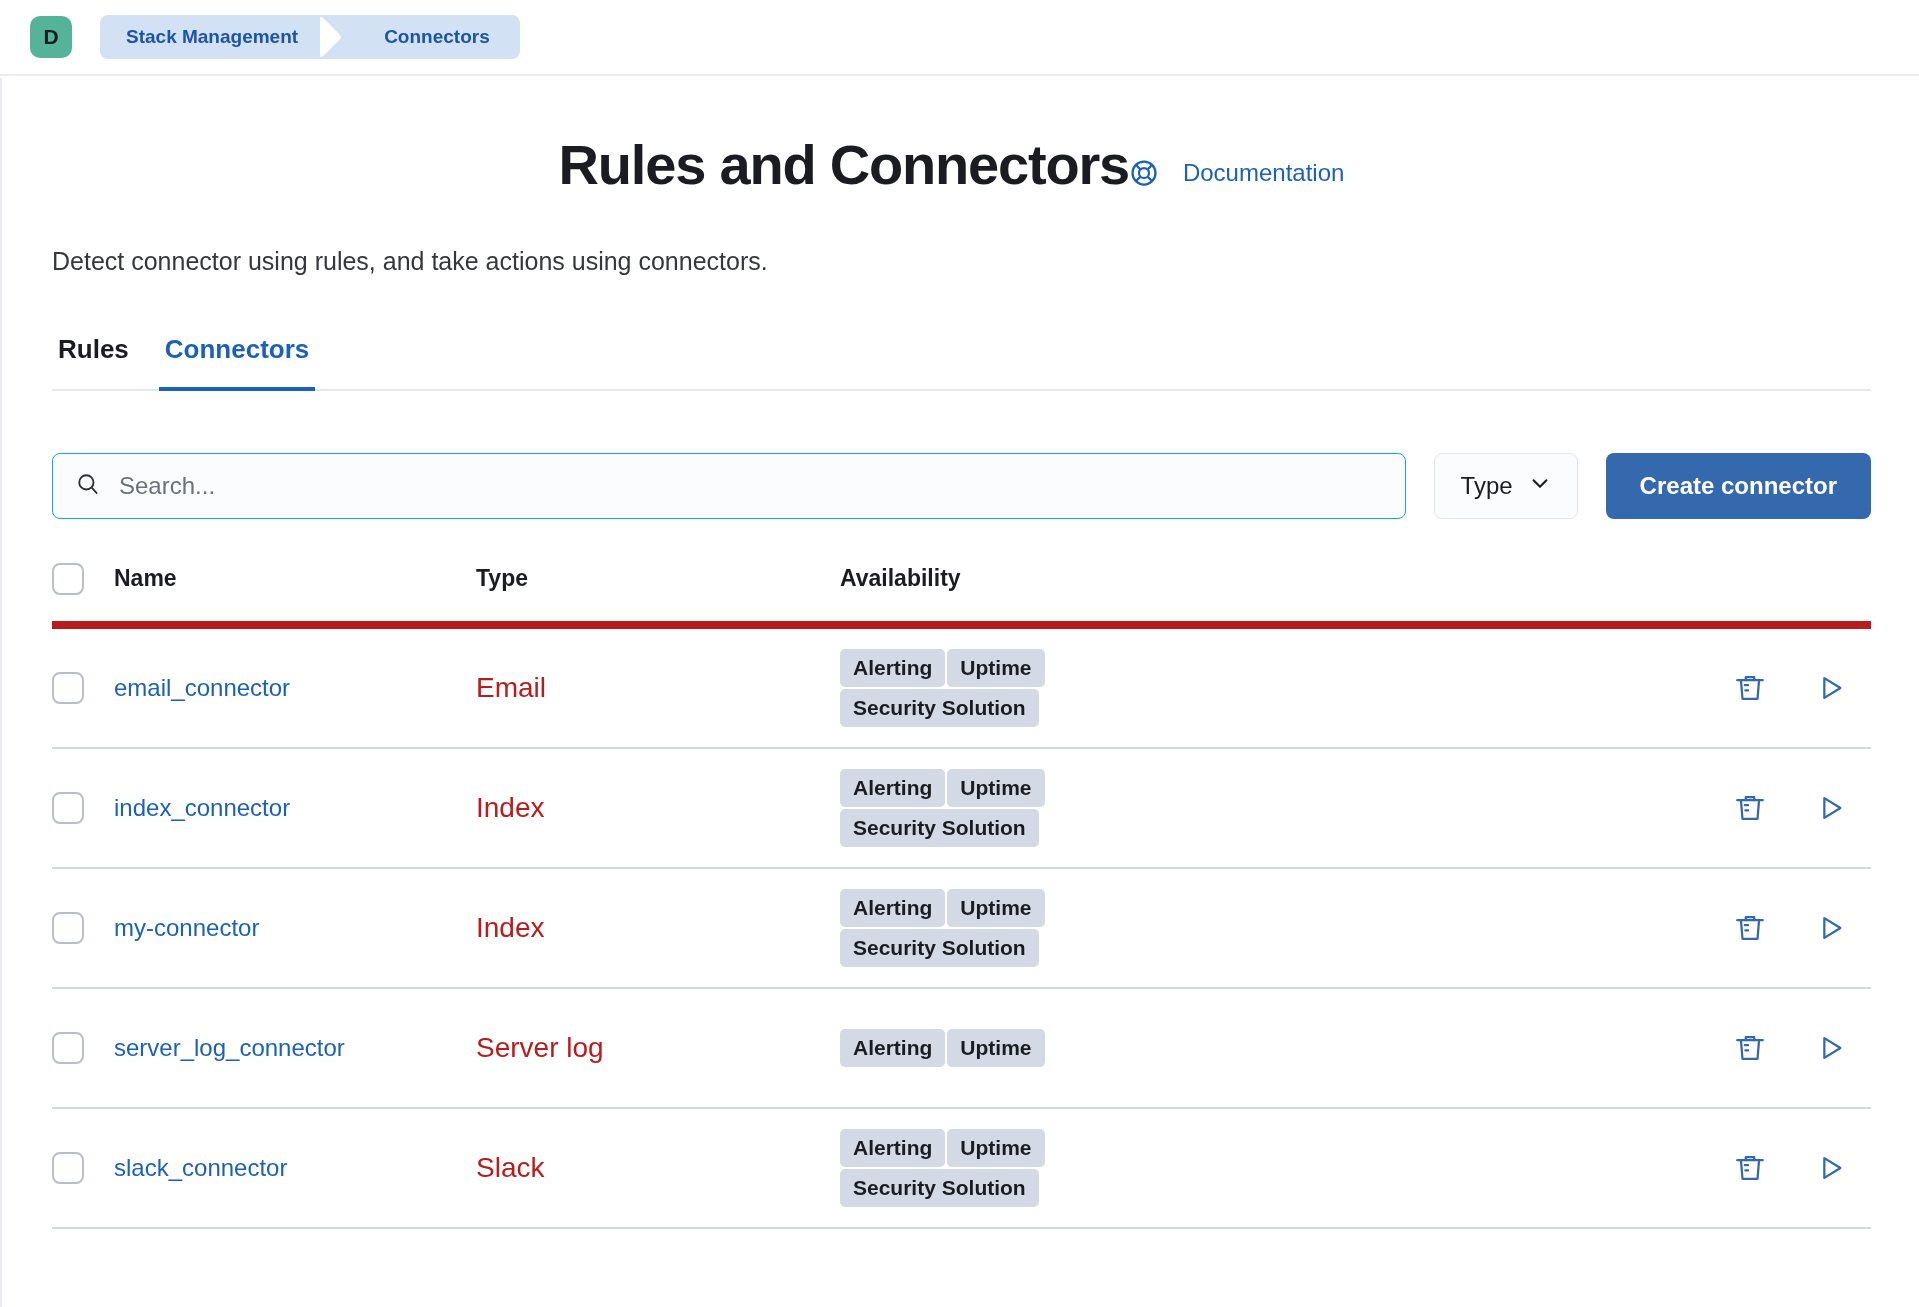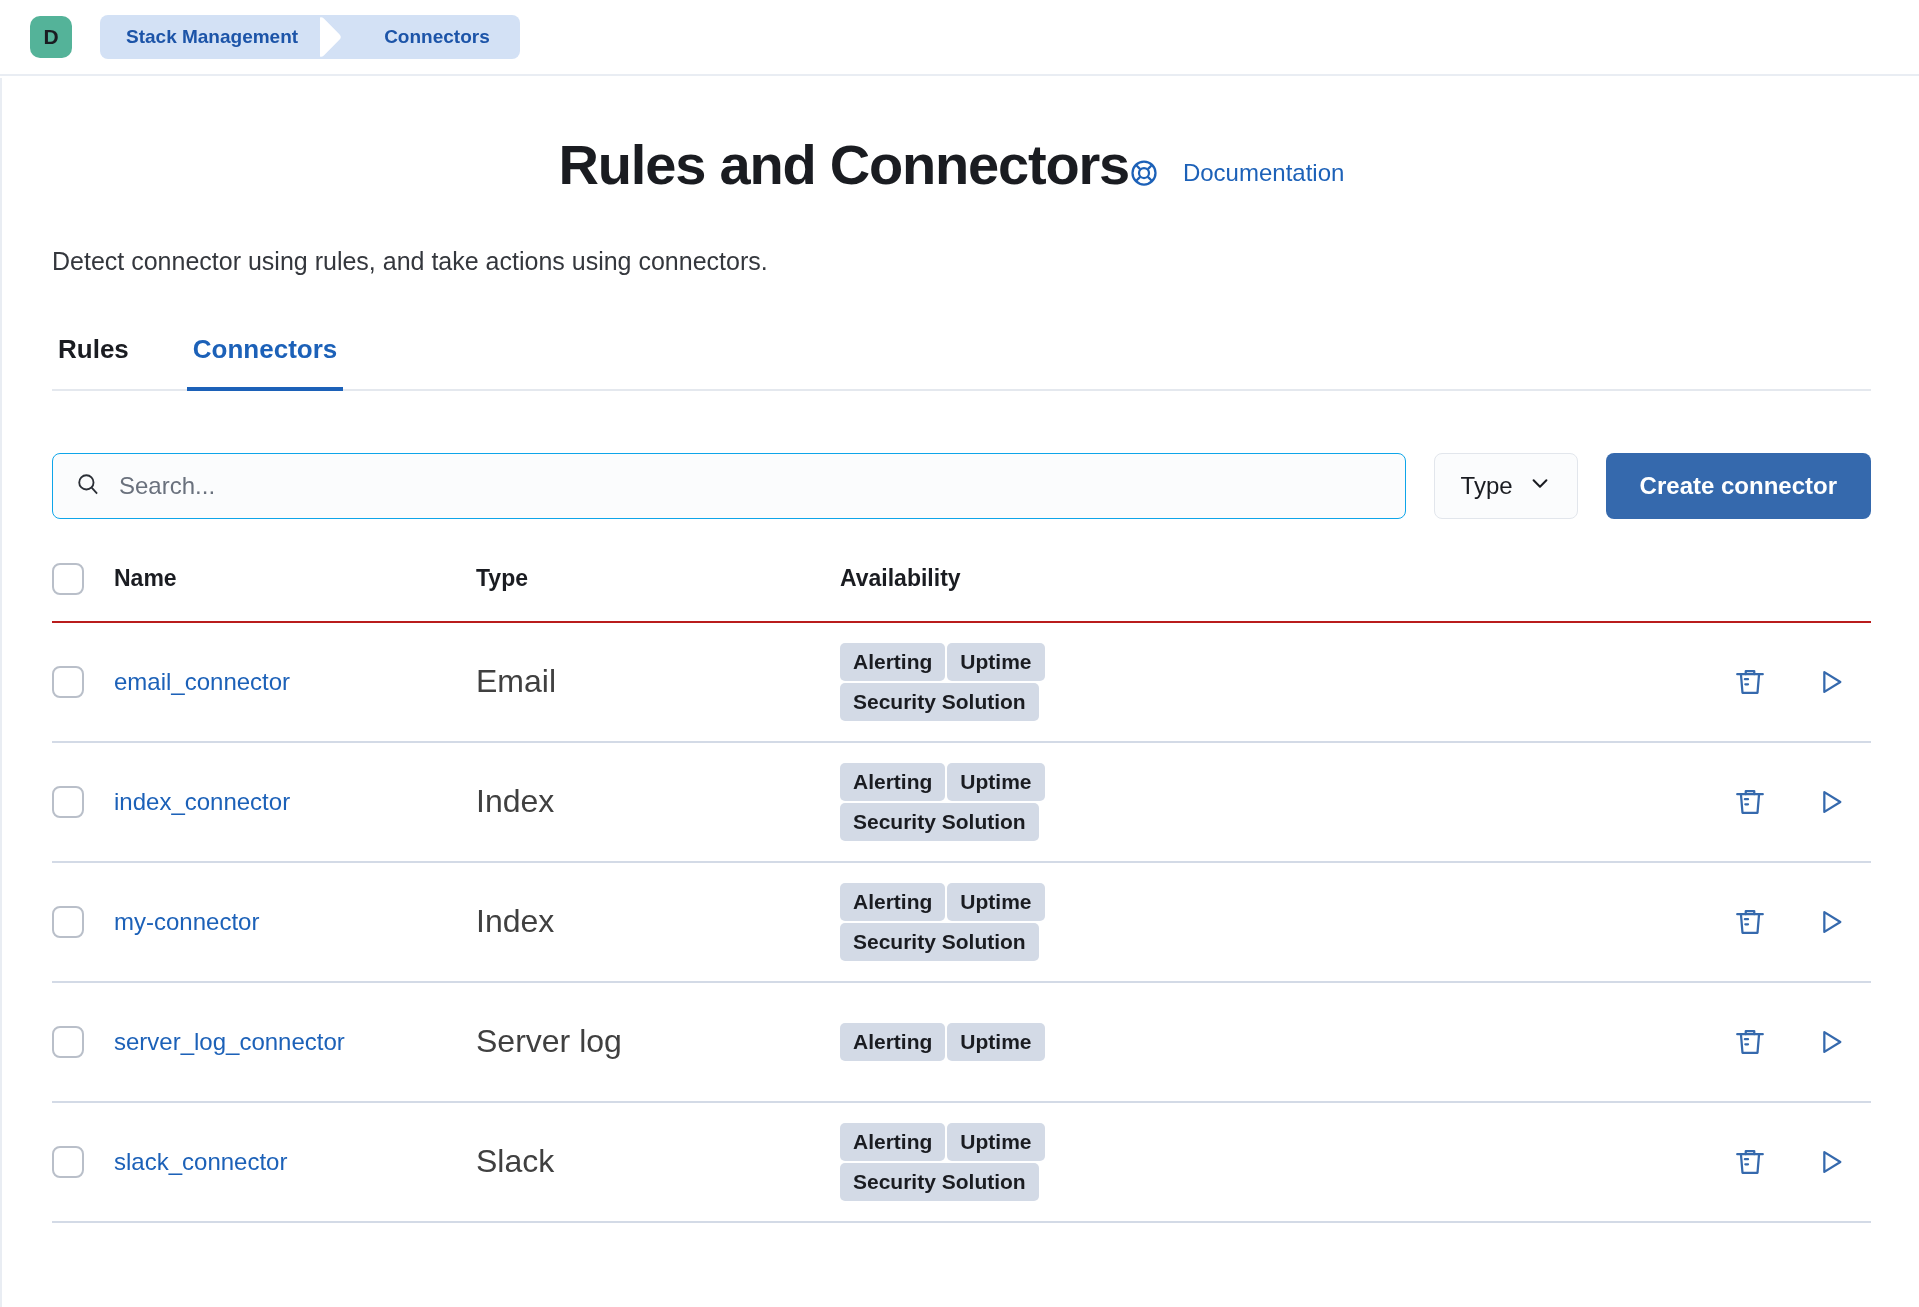--- a/index.html
+++ b/index.html
@@ -111,21 +111,21 @@
   .subtitle {
     font-size: 25px;
     color: #34373d;
     margin-top: 52px;
     font-weight: 400;
   }
 
   
   .tabs {
     display: flex;
-    gap: 52px;
+    gap: 24px;
     margin-top: 56px;
     border-bottom: 2px solid #e4e8ee;
   }
   .tab {
     font-size: 26px;
     font-weight: 700;
     padding: 0 6px 22px 6px;
     color: #1a1c21;
     cursor: pointer;
     position: relative;
@@ -190,21 +190,21 @@
     cursor: pointer;
     white-space: nowrap;
   }
 
   
   .table { margin-top: 44px; width: 100%; }
   .thead {
     display: flex;
     align-items: center;
     padding-bottom: 26px;
-    border-bottom: 2px solid #b91c1c;
+    border-bottom: 8px solid #b91c1c;
   }
   .trow {
     display: flex;
     align-items: center;
     border-bottom: 2px solid #d3dae6;
     min-height: 120px;
   }
   .cb-cell { width: 62px; flex: 0 0 62px; display: flex; align-items: center; }
   .checkbox {
     width: 32px; height: 32px;
@@ -213,21 +213,21 @@
     background: #fff;
     cursor: pointer;
   }
   .c-name { flex: 0 0 362px; }
   .c-type { flex: 0 0 364px; }
   .c-avail { flex: 1 1 auto; }
   .c-actions { flex: 0 0 170px; display: flex; align-items: center; justify-content: flex-end; gap: 48px; padding-right: 24px; }
 
   .th { font-size: 23px; font-weight: 700; color: #1a1c21; }
   .cell-link { font-size: 24px; color: #1c61b8; font-weight: 500; cursor: pointer; }
-  .cell-text { font-size: 32px; color: #404040; }
+  .cell-text { font-size: 28px; color: #b91c1c; }
 
   .badges { display: flex; flex-wrap: wrap; gap: 2px; max-width: 260px; }
   .badge {
     background: #d3dae6;
     color: #1a1c21;
     font-size: 21px;
     font-weight: 700;
     border-radius: 5px;
     padding: 7px 13px;
     white-space: nowrap;

